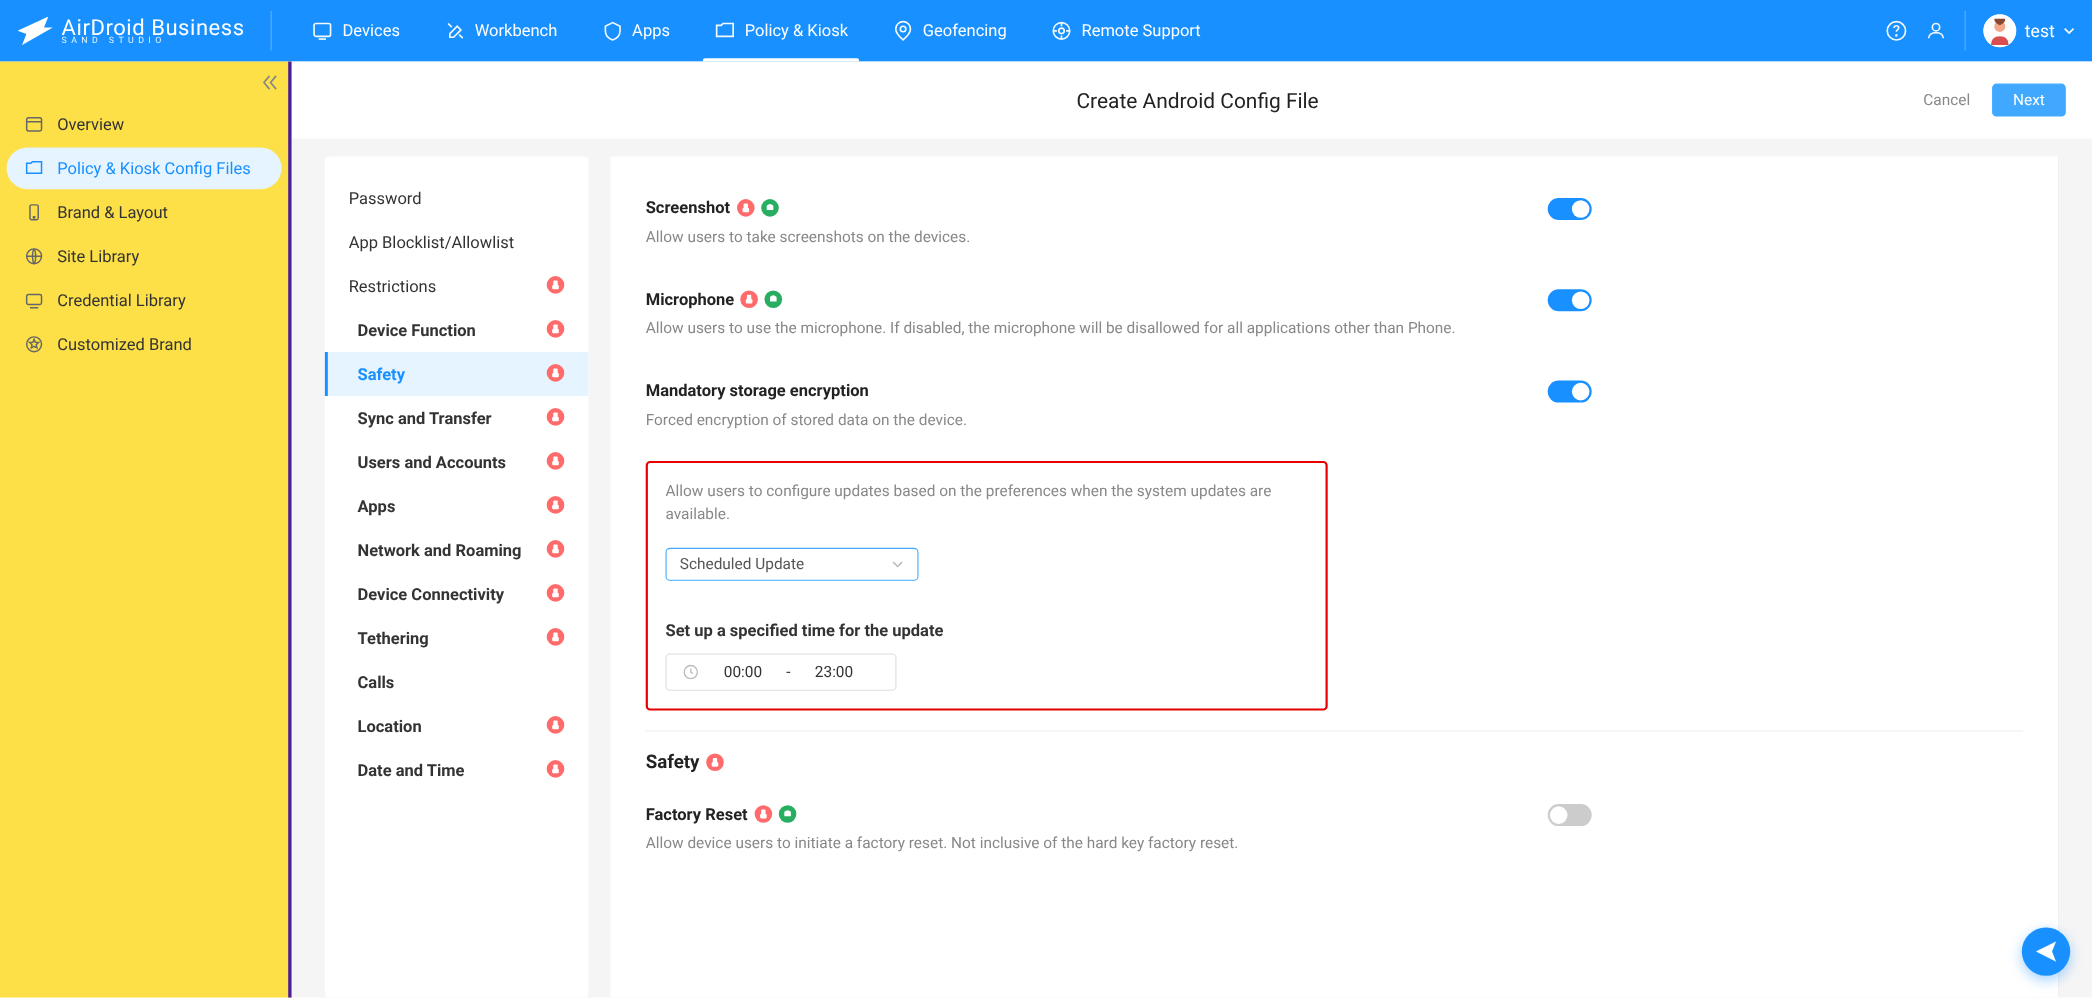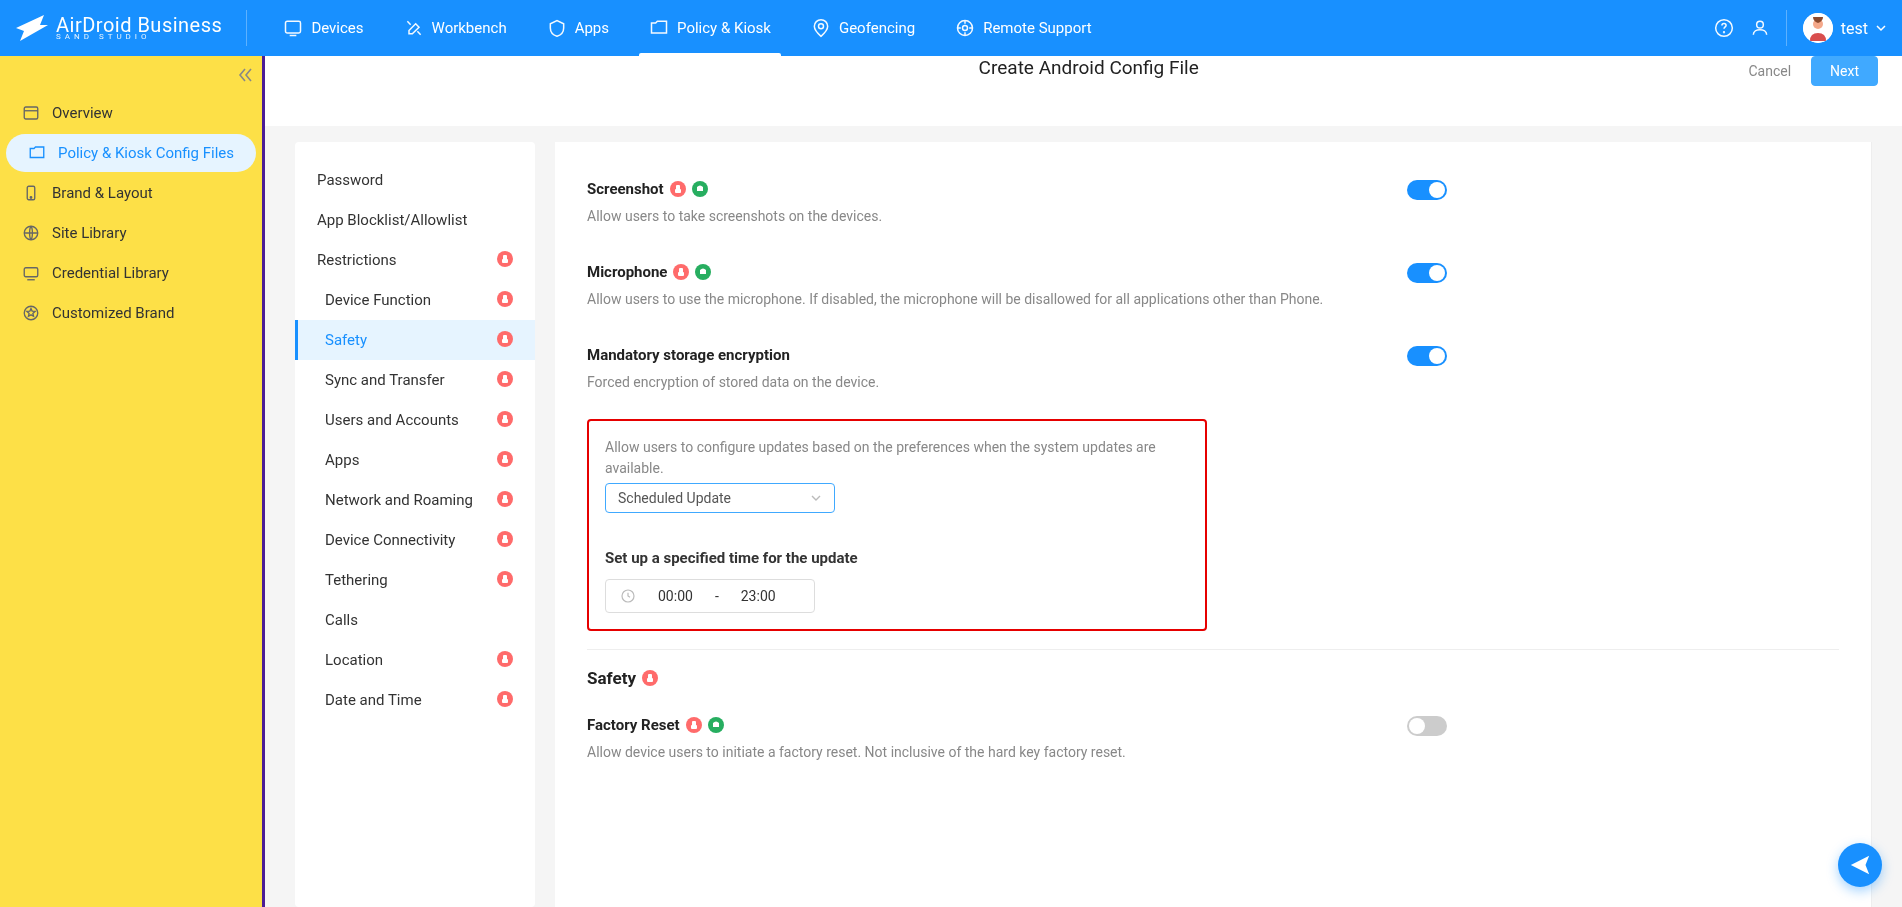--- a/index.html
+++ b/index.html
@@ -128,41 +128,40 @@
       padding: 10px 16px;
       font-size: 15px;
       color: #333;
       cursor: pointer;
       margin: 2px 6px;
       border-radius: 20px;
     }
     .sidebar-item.active {
       background: #e6f4ff;
       color: #1890ff;
-      justify-content: center;
     }
     .sidebar-icon {
       width: 18px;
       height: 18px;
       flex-shrink: 0;
     }
 
     
     .main {
       flex: 1;
       display: flex;
       flex-direction: column;
       background: #f5f5f5;
       overflow: hidden;
     }
     .page-header {
       height: 70px;
       background: #fff;
       display: flex;
-      align-items: flex-start;
+      align-items: center;
       padding: 0 24px;
     }
     .page-title {
       flex: 1;
       text-align: center;
       font-size: 19px;
       color: #222;
       font-weight: 400;
     }
     .header-actions {
@@ -204,20 +203,21 @@
       display: flex;
       align-items: flex-start;
       justify-content: space-between;
       padding: 11px 22px;
       font-size: 15px;
       color: #333;
       cursor: pointer;
     }
     .inner-item.sub {
       padding-left: 30px;
+      font-weight: bold;
     }
     .inner-item.active {
       background: #e6f4ff;
       color: #1890ff;
       border-left: 3px solid #1890ff;
       padding-left: 27px;
     }
     .badge-red {
       width: 16px;
       height: 16px;
@@ -320,21 +320,21 @@
       border: 1px solid #40a9ff;
       border-radius: 4px;
       padding: 6px 12px;
       width: 230px;
       display: flex;
       align-items: center;
       justify-content: space-between;
       cursor: pointer;
       font-size: 14px;
       color: #555;
-      margin-top: 4px;
+      margin-top: 19px;
     }
 
     .sub-section {
       margin-top: 36px;
     }
     .sub-title {
       font-size: 15px;
       font-weight: 700;
       color: #333;
       margin-bottom: 12px;

